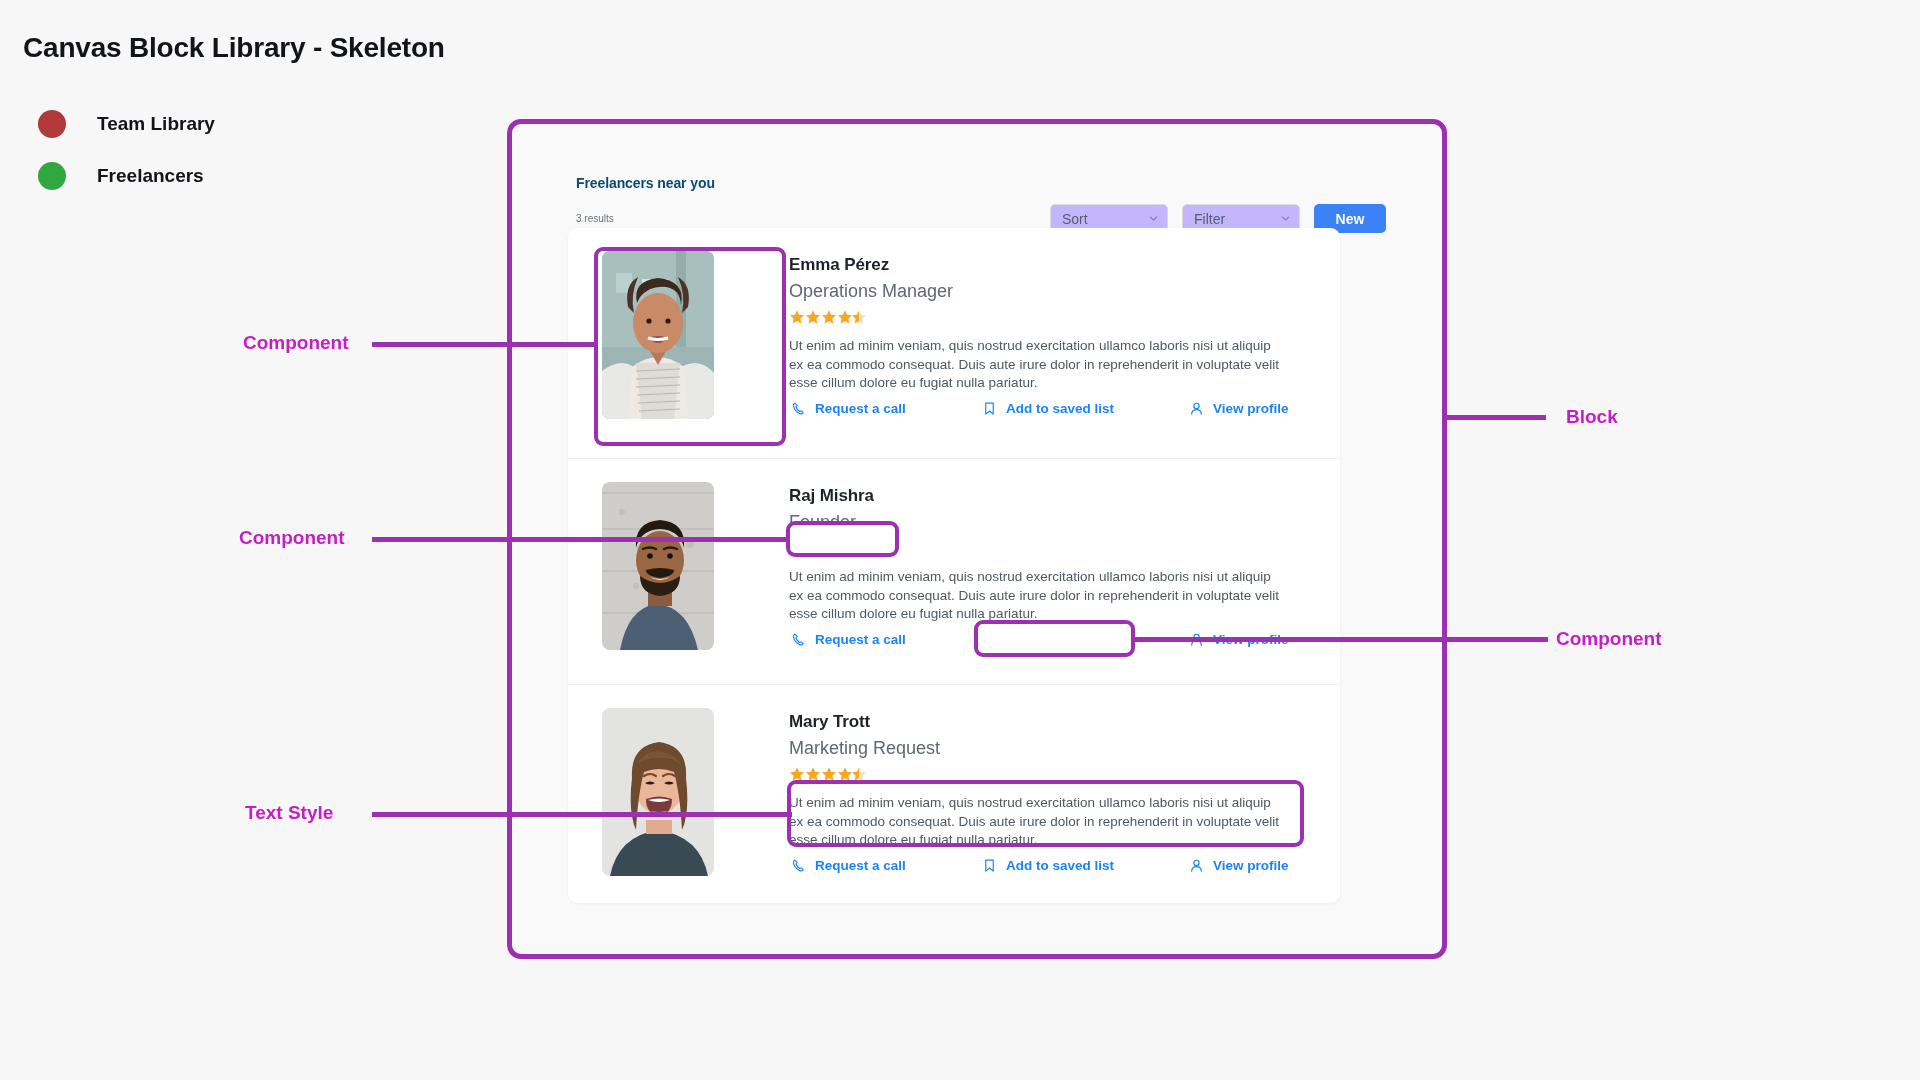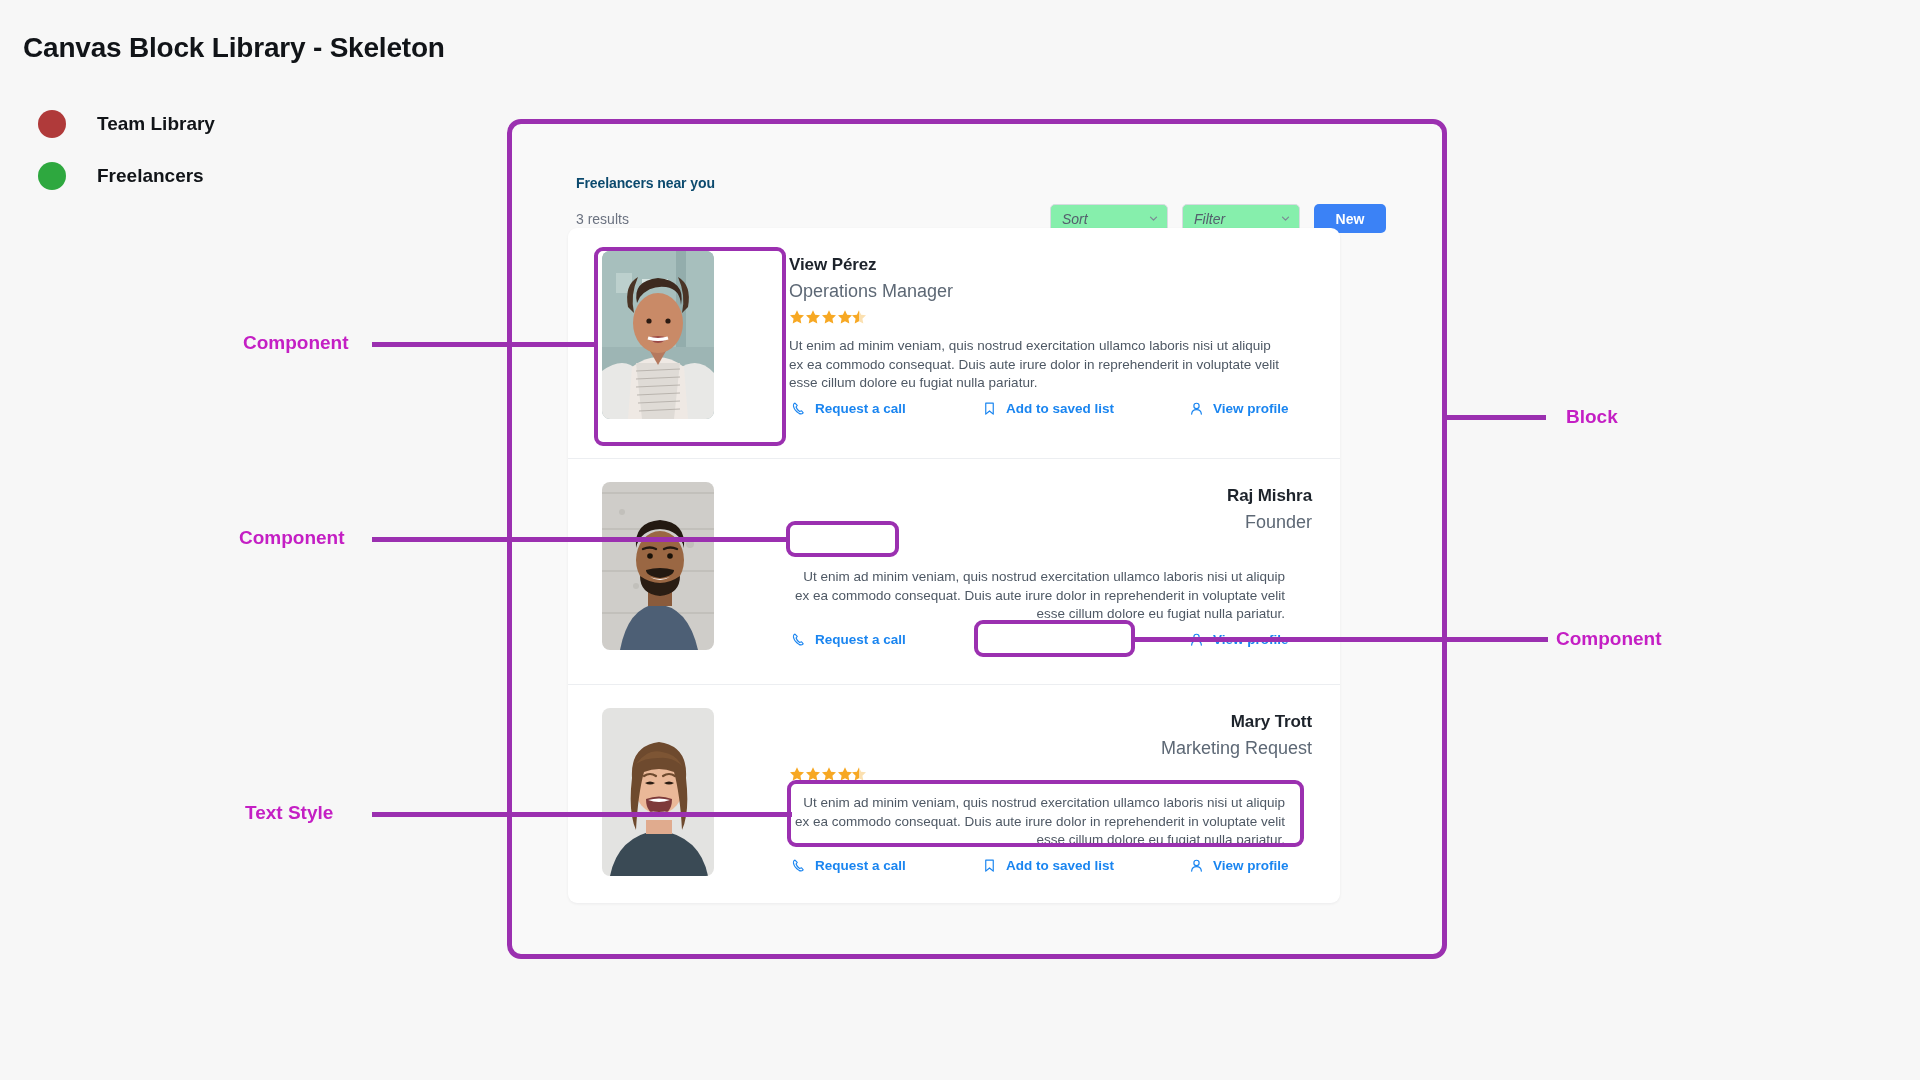--- a/index.html
+++ b/index.html
@@ -37,46 +37,46 @@
 
   
   .panel-header { position: absolute; left: 64px; top: 51px; right: 56px; }
   .panel-title {
     font-size: 14px; font-weight: bold; color: #0c4a6e; letter-spacing: -0.1px;
   }
   .panel-subrow {
     display: flex; align-items: center; justify-content: space-between;
     margin-top: 13px;
   }
-  .results-count { font-size: 14px; color: #6b7280; }
+  .results-count { font-size: 10px; color: #6b7280; }
   .header-controls { display: flex; align-items: center; gap: 14px; }
   .select-box {
-    width: 118px; height: 29px; background: #86efac;
+    width: 118px; height: 29px; background: #c4b5fd;
     border: 1px solid #d7dbe0; border-radius: 5px;
     display: flex; align-items: center; justify-content: space-between;
-    padding: 0 9px 0 11px; font-size: 14px; color: #54606d; font-style: italic;
+    padding: 0 9px 0 11px; font-size: 14px; color: #54606d;
   }
   .chev { width: 9px; height: 9px; display: block; }
   .chev svg { display: block; }
   .new-button {
     height: 29px; min-width: 72px; padding: 0 16px;
     background: #3b82f6; border-radius: 5px; color: #ffffff;
     font-size: 14px; font-weight: bold;
     display: flex; align-items: center; justify-content: center;
   }
 
   
   .list-card {
     position: absolute; left: 568px; top: 228px;
     width: 772px; height: 675px;
     background: #ffffff; border-radius: 9px;
     box-shadow: 0 1px 3px rgba(16,24,40,.06);
   }
   .person-row { position: relative; display: flex; padding: 23px 28px 18px 34px; }
-  .person-row + .person-row { border-top: 1px solid #eceef1; text-align: right; }
+  .person-row + .person-row { border-top: 1px solid #eceef1; }
   .row-0 { height: 230px; }
   .row-1 { height: 226px; }
   .row-2 { height: 219px; }
 
   .photo {
     width: 112px; height: 168px; flex: 0 0 112px;
     border-radius: 8px; overflow: hidden; position: relative;
   }
   .photo svg { display: block; width: 100%; height: 100%; }
 
@@ -195,21 +195,21 @@
           <path d="M26 56 Q22 34 36 26 Q28 44 32 62 Z" fill="#4a3425"></path>
           <path d="M86 56 Q90 34 76 26 Q84 44 80 62 Z" fill="#4a3425"></path>
           <circle cx="47" cy="70" r="2.6" fill="#2b1a12"></circle>
           <circle cx="66" cy="70" r="2.6" fill="#2b1a12"></circle>
           <path d="M46 87 Q56 96 66 87 Q56 92 46 87 Z" fill="#ffffff"></path>
           <path d="M46 87 Q56 83 66 87 Q56 97 46 87 Z" fill="#9c4a46"></path>
           <path d="M46 87 Q56 90 66 87" stroke="#ffffff" stroke-width="3" fill="none"></path>
         </svg>
       </div>
       <div class="person-info">
-        <div class="person-name">View Pérez</div>
+        <div class="person-name">Emma Pérez</div>
         <div class="person-role">Operations Manager</div>
         <div class="stars">
           <svg width="78" height="16" viewBox="0 0 78 16">
             <defs>
               <linearGradient id="half1">
                   <stop offset="50%" stop-color="#f7a823"></stop>
                   <stop offset="50%" stop-color="#fbe0b0"></stop>
                 </linearGradient>
               <symbol id="st" viewBox="0 0 16 16">
                   <path d="M8 1.2 L10.1 5.7 L15 6.3 L11.4 9.7 L12.3 14.6 L8 12.2 L3.7 14.6 L4.6 9.7 L1 6.3 L5.9 5.7 Z"></path>

